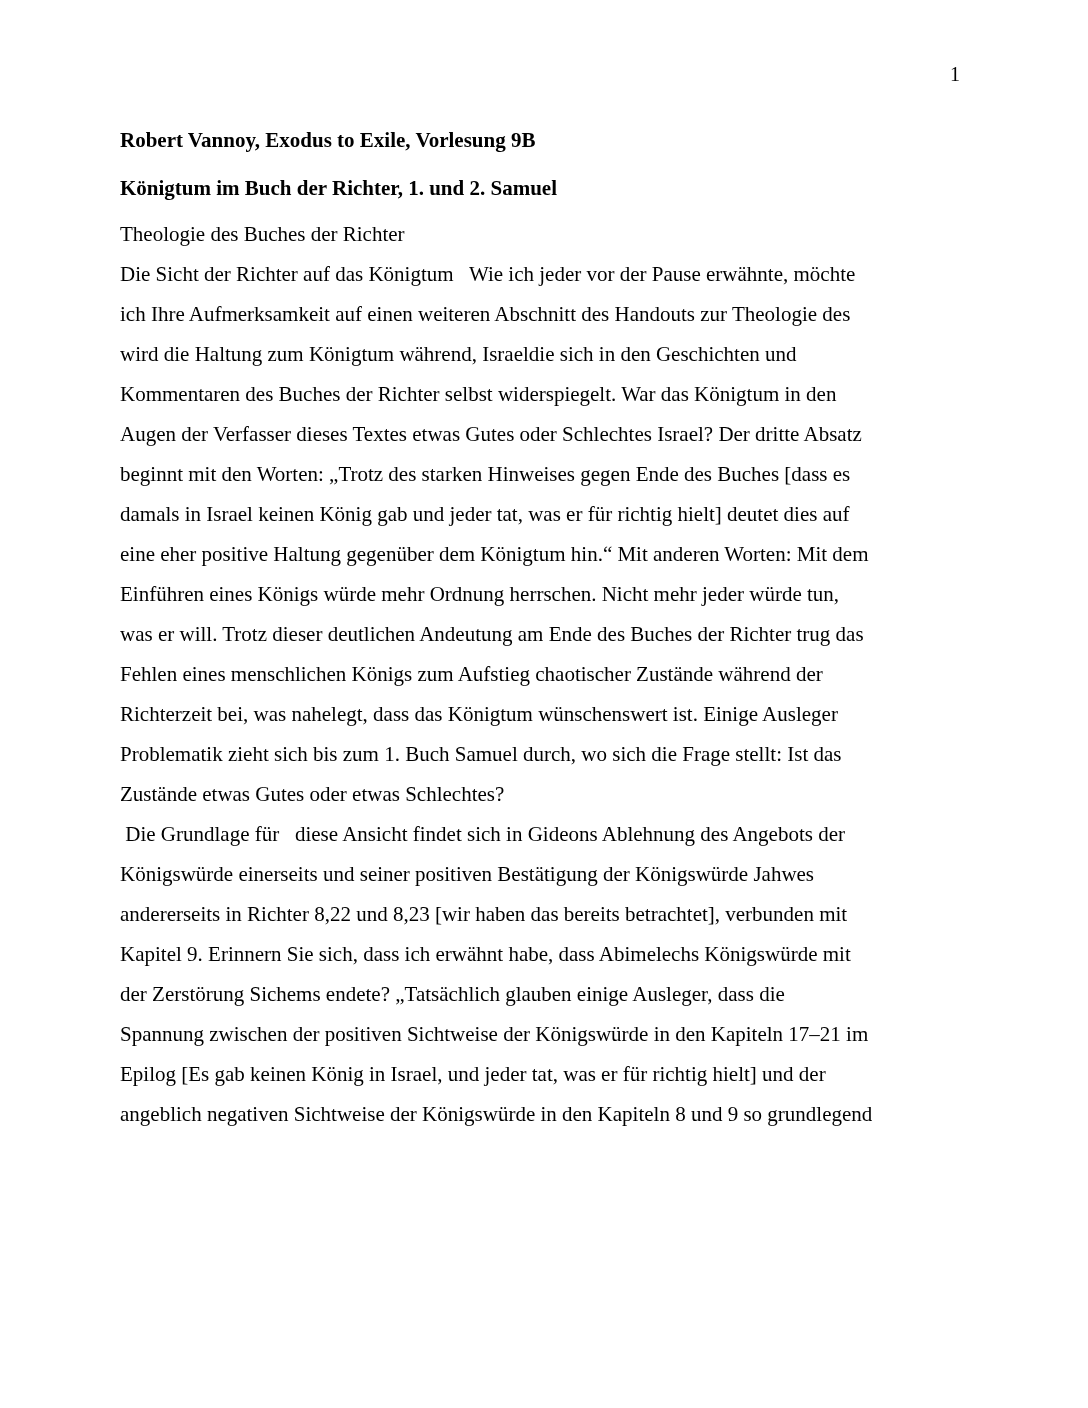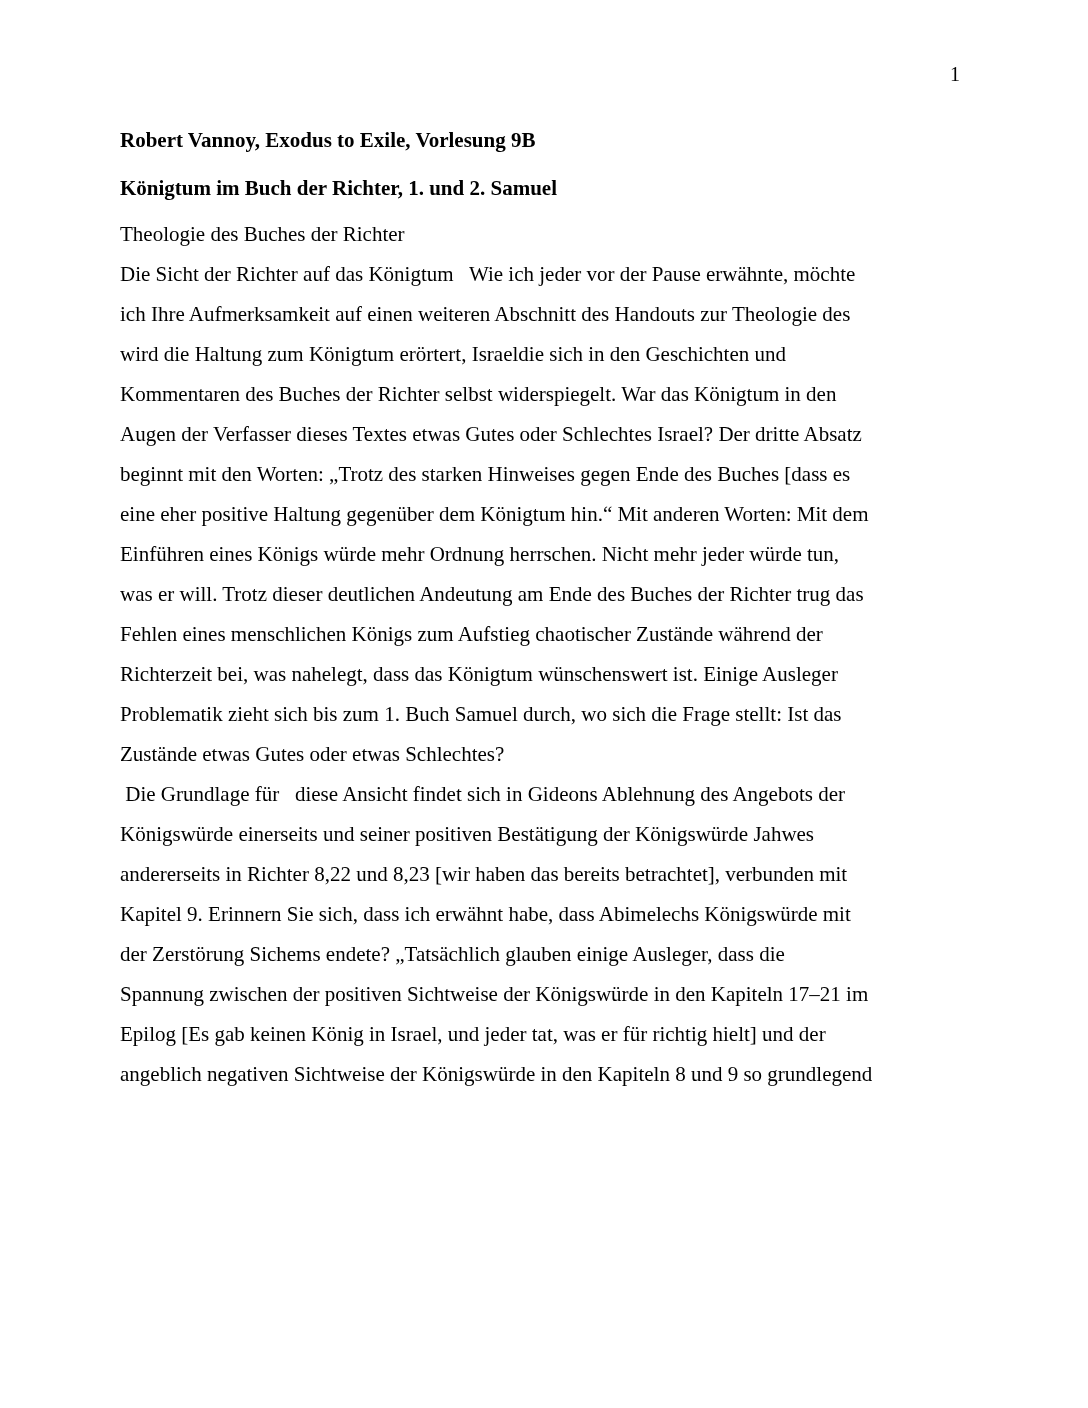--- a/index.html
+++ b/index.html
@@ -52,24 +52,25 @@
 
   <div class="content">
     <div class="heading-line">Robert Vannoy, Exodus to Exile, Vorlesung 9B</div>
     <div class="heading-line">Königtum im Buch der Richter, 1. und 2. Samuel</div>
 
     <div class="body-lines">
 
     <div class="text-line">Theologie des Buches der Richter</div>
         <div class="text-line">Die Sicht der Richter auf das Königtum   Wie ich jeder vor der Pause erwähnte, möchte</div>
         <div class="text-line">ich Ihre Aufmerksamkeit auf einen weiteren Abschnitt des Handouts zur Theologie des</div>
-        <div class="text-line">wird die Haltung zum Königtum erörtert, Israeldie sich in den Geschichten und</div>
+        <div class="text-line">wird die Haltung zum Königtum während, Israeldie sich in den Geschichten und</div>
         <div class="text-line">Kommentaren des Buches der Richter selbst widerspiegelt. War das Königtum in den</div>
         <div class="text-line">Augen der Verfasser dieses Textes etwas Gutes oder Schlechtes Israel? Der dritte Absatz</div>
         <div class="text-line">beginnt mit den Worten: „Trotz des starken Hinweises gegen Ende des Buches [dass es</div>
+        <div class="text-line">damals in Israel keinen König gab und jeder tat, was er für richtig hielt] deutet dies auf</div>
         <div class="text-line">eine eher positive Haltung gegenüber dem Königtum hin.“ Mit anderen Worten: Mit dem</div>
         <div class="text-line">Einführen eines Königs würde mehr Ordnung herrschen. Nicht mehr jeder würde tun,</div>
         <div class="text-line">was er will. Trotz dieser deutlichen Andeutung am Ende des Buches der Richter trug das</div>
         <div class="text-line">Fehlen eines menschlichen Königs zum Aufstieg chaotischer Zustände während der</div>
         <div class="text-line">Richterzeit bei, was nahelegt, dass das Königtum wünschenswert ist. Einige Ausleger</div>
         <div class="text-line">Problematik zieht sich bis zum 1. Buch Samuel durch, wo sich die Frage stellt: Ist das</div>
         <div class="text-line">Zustände etwas Gutes oder etwas Schlechtes?</div>
         <div class="text-line"> Die Grundlage für   diese Ansicht findet sich in Gideons Ablehnung des Angebots der</div>
         <div class="text-line">Königswürde einerseits und seiner positiven Bestätigung der Königswürde Jahwes</div>
         <div class="text-line">andererseits in Richter 8,22 und 8,23 [wir haben das bereits betrachtet], verbunden mit</div>

